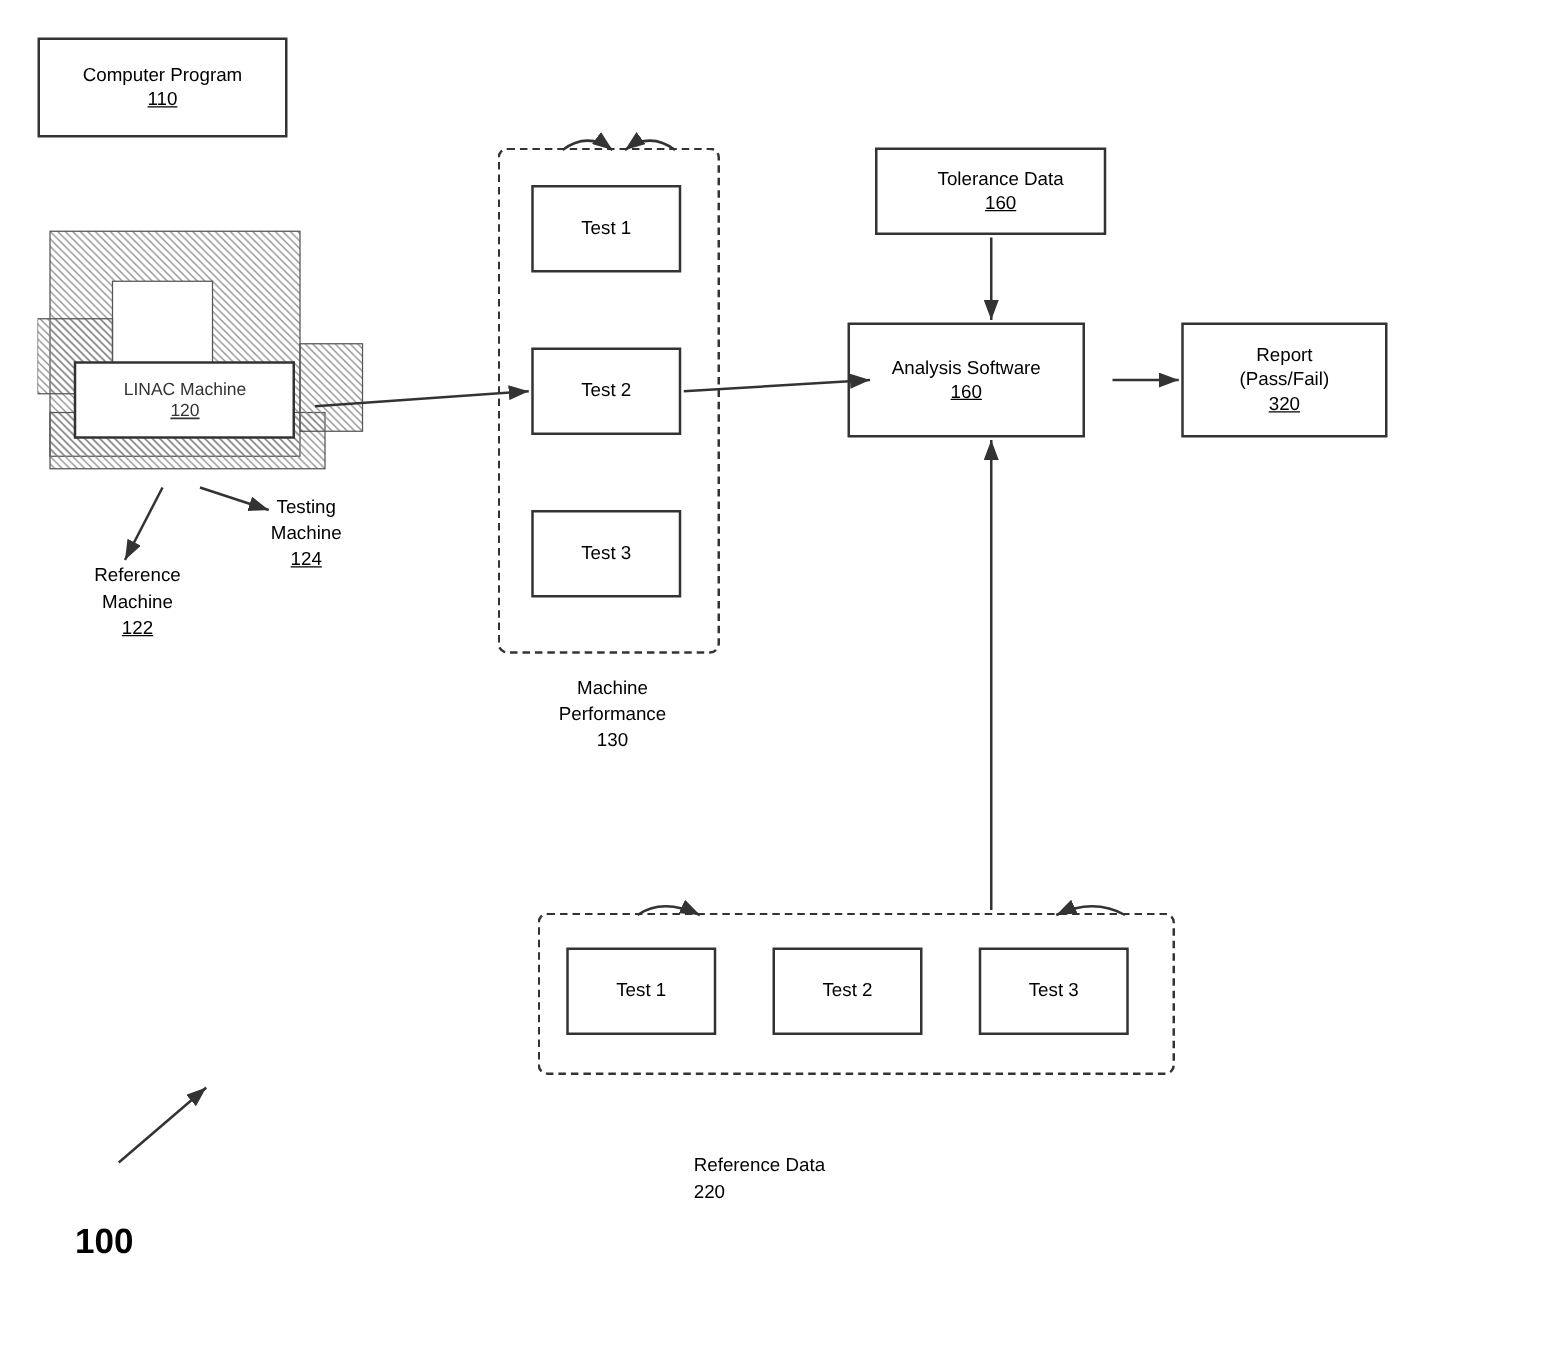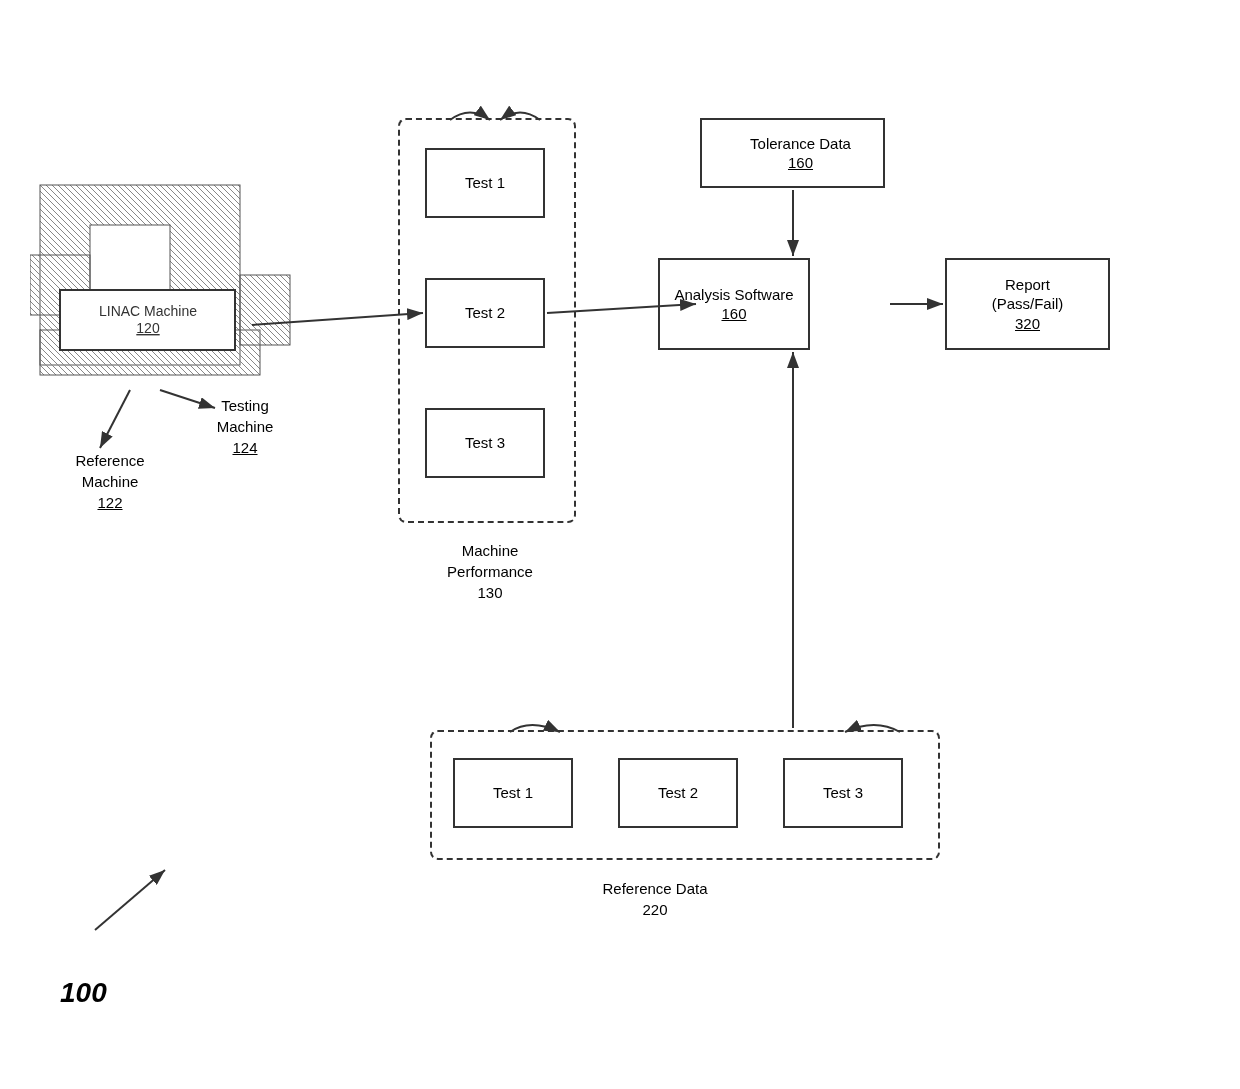--- a/index.html
+++ b/index.html
@@ -64,28 +64,31 @@
       width: 100%;
       height: 100%;
     }
     
     .label-100 {
       position: absolute;
       font-size: 28px;
       font-weight: bold;
       bottom: 80px;
       left: 60px;
-      font-style: italic;
     }
   </style>
 </head>
 <body>
 
 <div class="diagram-container">
 
+  <div class="box" style="left:30px; top:30px; width:200px; height:80px;">
+    <span>Computer Program</span>
+    <span class="underline">110</span>
+  </div>
 
   <div class="linac-graphic">
     <svg viewBox="0 0 270 230" xmlns="http://www.w3.org/2000/svg">
 
       <defs>
         <pattern id="hatch" patternUnits="userSpaceOnUse" width="6" height="6">
           <path d="M0,0 l6,6 M-1,5 l2,2 M5,-1 l2,2" stroke="#888" stroke-width="1"></path>
         </pattern>
       </defs>
 
@@ -125,21 +128,21 @@
   </div>
 
   <div class="box" style="left:425px; top:408px; width:120px; height:70px;">
     <span>Test 3</span>
   </div>
 
   <div class="label-text" style="left:390px; top:540px; width:200px;">
     Machine<br>Performance<br><span style="text-decoration:none">130</span>
   </div>
 
-  <div class="box" style="left:658px; top:258px; width:152px; height:92px;">
+  <div class="box" style="left:678px; top:258px; width:190px; height:92px;">
     <span>Analysis Software</span>
     <span class="underline">160</span>
   </div>
 
   <div class="box" style="left:700px; top:118px; width:185px; height:70px;padding-left:16px;">
     <span>Tolerance Data</span>
     <span class="underline">160</span>
   </div>
 
   <div class="box" style="left:945px; top:258px; width:165px; height:92px;">
@@ -155,21 +158,21 @@
   </div>
 
   <div class="box" style="left:618px; top:758px; width:120px; height:70px;">
     <span>Test 2</span>
   </div>
 
   <div class="box" style="left:783px; top:758px; width:120px; height:70px;">
     <span>Test 3</span>
   </div>
 
-  <div class="label-text" style="left:555px; top:878px; width:200px; text-align:center;">
+  <div class="label-text" style="left:555px; top:922px; width:200px; text-align:left;">
     Reference Data<br><span style="text-decoration:none">220</span>
   </div>
 
   <div class="label-100">100</div>
 
   <svg class="arrows" xmlns="http://www.w3.org/2000/svg">
     <defs>
       <marker id="arrowhead" markerWidth="8" markerHeight="6" refX="8" refY="3" orient="auto">
         <polygon points="0 0, 8 3, 0 6" fill="#333"></polygon>
       </marker>

